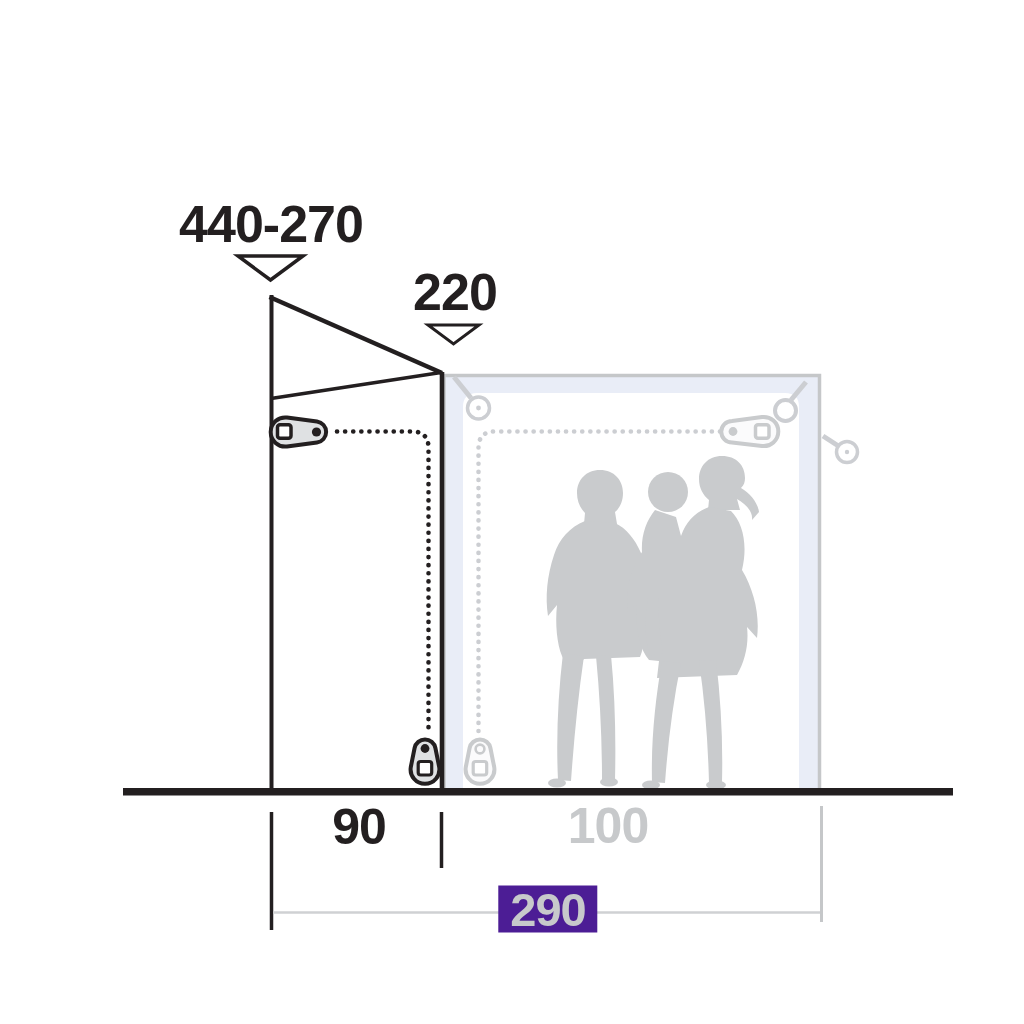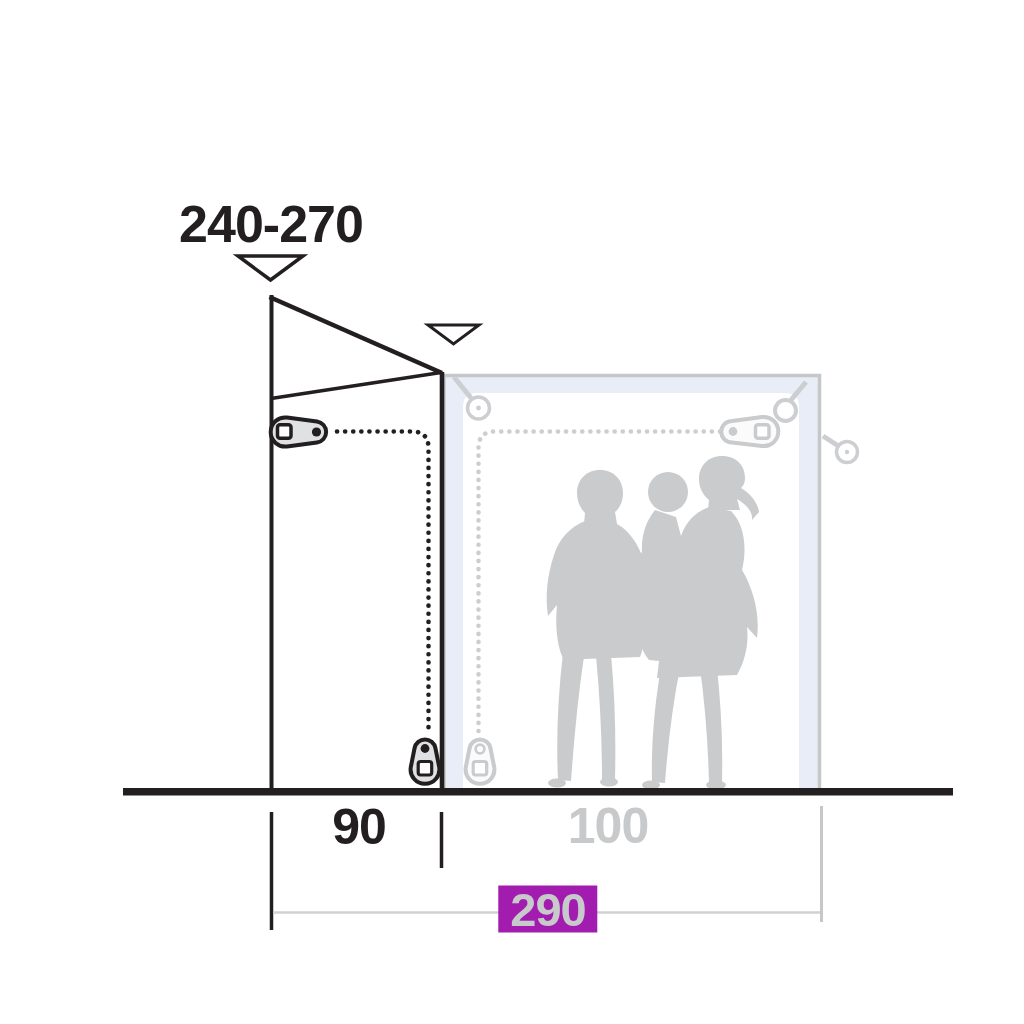--- a/index.html
+++ b/index.html
@@ -6,21 +6,21 @@
   body{width:1024px;height:1024px;position:relative;overflow:hidden;
        font-family:"Liberation Sans", sans-serif;}
   .canvas{position:absolute;inset:0;background:#ffffff;}
   svg.art{position:absolute;left:0;top:0;}
   .dim-label{position:absolute;transform:translate(-50%,-50%);
              font-weight:700;letter-spacing:-1px;line-height:1;white-space:nowrap;}
   .dim-black{color:#231f20;}
   .dim-gray{color:#c7c9cb;}
   .fs-big{font-size:52px;}
   .fs-mid{font-size:50px;text-align:right;}
-  .fs-total{font-size:47px;background:#a21caf;padding:0 12px;}
+  .fs-total{font-size:47px;background:#4c1d95;padding:0 12px;}
 </style>
 </head>
 <body>
 
 <div class="canvas">
 
   <svg class="art" width="1024" height="1024" viewBox="0 0 1024 1024">
 
     <g>
       <rect x="444" y="374" width="377" height="417" fill="#e9edf7"></rect>
@@ -107,22 +107,23 @@
     <polygon points="428,325 479,325 453.5,344" fill="#ffffff" stroke="#231f20" stroke-width="3"></polygon>
 
     <g>
       <line x1="271.5" y1="812" x2="271.5" y2="930" stroke="#231f20" stroke-width="3.5"></line>
       <line x1="441.5" y1="812" x2="441.5" y2="868" stroke="#231f20" stroke-width="3.5"></line>
       <line x1="821.5" y1="806" x2="821.5" y2="922" stroke="#c5c7c9" stroke-width="3"></line>
       <line x1="273" y1="912.5" x2="820" y2="912.5" stroke="#cfd1d3" stroke-width="2.5"></line>
     </g>
   </svg>
 
-  <div class="dim-label dim-black fs-big" style="left:271px;top:224px;">240-270</div>
+  <div class="dim-label dim-black fs-big" style="left:271px;top:224px;">440-270</div>
 
+  <div class="dim-label dim-black fs-big" style="left:455px;top:292px;">220</div>
 
   <div class="dim-label dim-black fs-mid" style="left:359px;top:827px;">90</div>
 
   <div class="dim-label dim-gray fs-mid" style="left:608px;top:826px;">100</div>
 
   <div class="dim-label dim-gray fs-total" style="left:548px;top:909px;">290</div>
 
 </div>
 
 </body></html>

